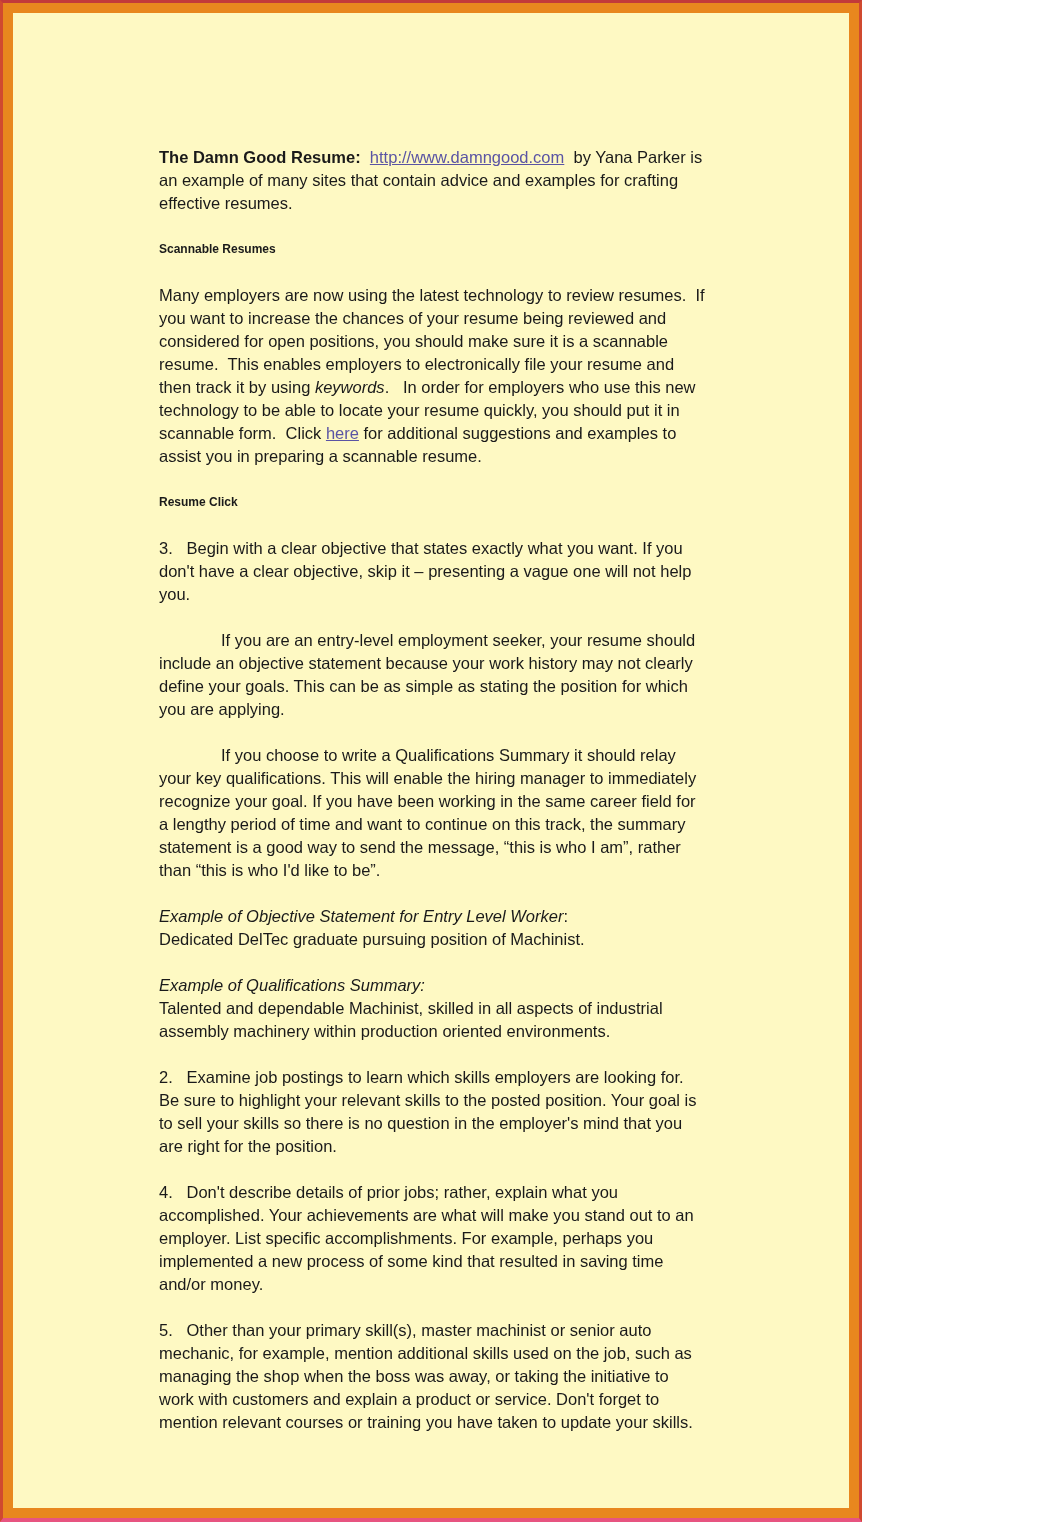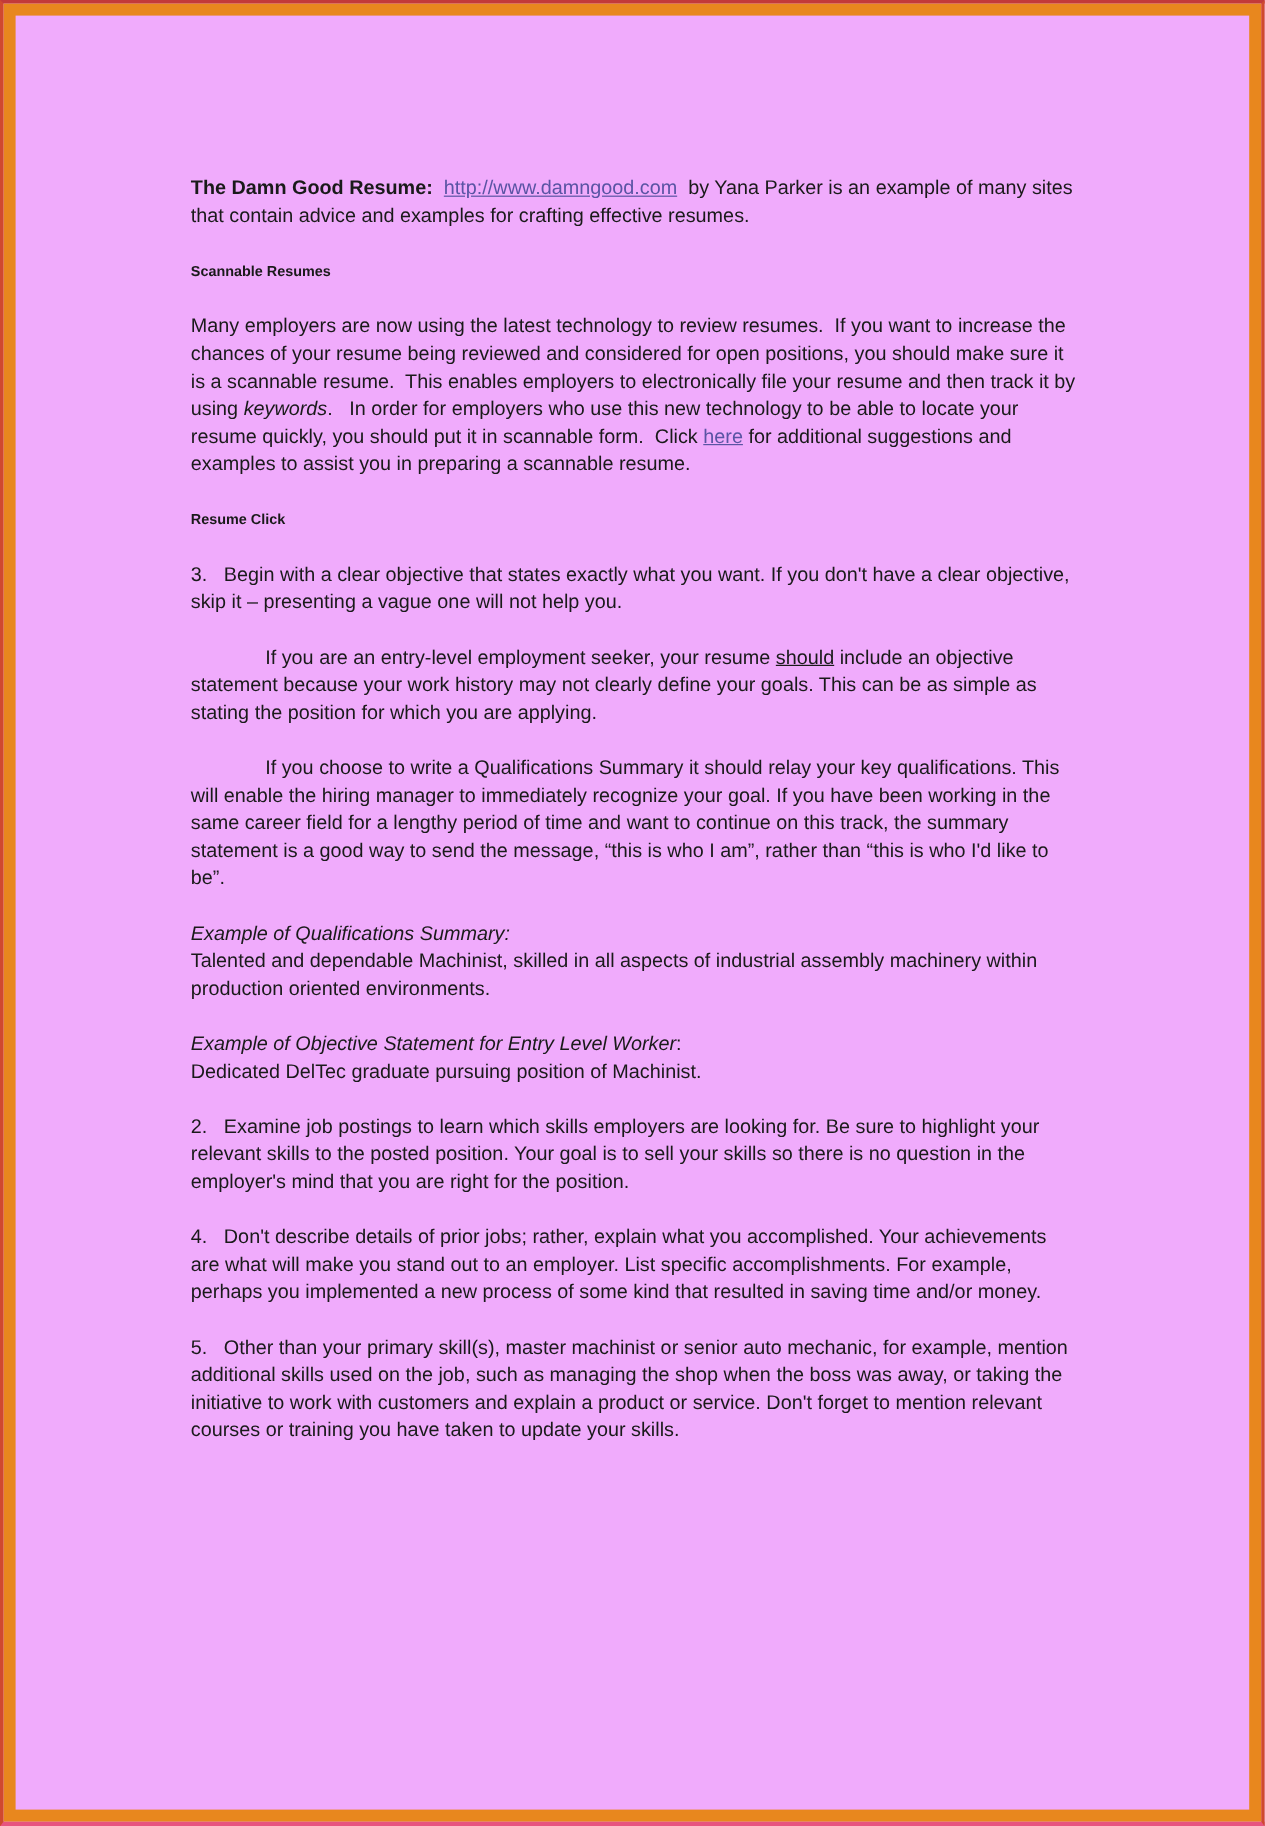--- a/index.html
+++ b/index.html
@@ -4,28 +4,28 @@
 <title>Resume Tips Document</title>
 <style>
   html, body {
     margin: 0;
     padding: 0;
     background: #ffffff;
     font-family: "Liberation Sans", sans-serif;
   }
   .page {
     position: relative;
-    width: 1054px;
+    width: 862px;
     height: 1522px;
     box-sizing: border-box;
     border-top: 3px solid #c23a3a;
     border-left: 3px solid #d0492f;
     border-right: 3px solid #d0492f;
     border-bottom: 4px solid #e75480;
-    background: #f0abfc;
+    background: #fef9c3;
   }
   .frame {
     position: absolute;
     inset: 0;
     box-sizing: border-box;
     border: 10px solid #e8871e;
     pointer-events: none;
   }
   .doc-body {
     position: relative;
@@ -44,39 +44,39 @@
   }
   .heading {
     font-weight: bold;
     font-size: 12px;
   }
   .indent-first {
     text-indent: 62px;
   }
   .bold { font-weight: bold; }
   .italic { font-style: italic; }
-  .underline { text-decoration: underline; }
+  .underline { }
   a.link {
     color: #5a54a4;
     text-decoration: underline;
     cursor: pointer;
   }
 </style>
 </head>
 <body>
 
 <div class="page">
   <div class="frame"></div>
   <div class="doc-body">
       <p class="block"><span class="bold">The Damn Good Resume:  </span><a class="link" href="#">http://www.damngood.com</a><span>  by Yana Parker is an example of many sites that contain advice and examples for crafting effective resumes.</span></p>
       <h2 class="block heading"><span class="bold">Scannable Resumes</span></h2>
       <p class="block"><span>Many employers are now using the latest technology to review resumes.  If you want to increase the chances of your resume being reviewed and considered for open positions, you should make sure it is a scannable resume.  This enables employers to electronically file your resume and then track it by using </span><span class="italic">keywords</span><span>.   In order for employers who use this new technology to be able to locate your resume quickly, you should put it in scannable form.  Click </span><a class="link" href="#">here</a><span> for additional suggestions and examples to assist you in preparing a scannable resume.</span></p>
       <h2 class="block heading"><span class="bold">Resume Click</span></h2>
       <p class="block"><span>3.   Begin with a clear objective that states exactly what you want. If you don't have a clear objective, skip it – presenting a vague one will not help you.</span></p>
       <p class="block indent-first"><span>If you are an entry-level employment seeker, your resume </span><span class="underline">should</span><span> include an objective statement because your work history may not clearly define your goals. This can be as simple as stating the position for which you are applying.</span></p>
       <p class="block indent-first"><span>If you choose to write a Qualifications Summary it should relay your key qualifications. This will enable the hiring manager to immediately recognize your goal. If you have been working in the same career field for a lengthy period of time and want to continue on this track, the summary statement is a good way to send the message, “this is who I am”, rather than “this is who I'd like to be”.</span></p>
+      <p class="block"><span class="italic">Example of Objective Statement for Entry Level Worker</span><span>:</span><br><span>Dedicated DelTec graduate pursuing position of Machinist.</span></p>
       <p class="block"><span class="italic">Example of Qualifications Summary:</span><br><span>Talented and dependable Machinist, skilled in all aspects of industrial assembly machinery within production oriented environments.</span></p>
-      <p class="block"><span class="italic">Example of Objective Statement for Entry Level Worker</span><span>:</span><br><span>Dedicated DelTec graduate pursuing position of Machinist.</span></p>
       <p class="block"><span>2.   Examine job postings to learn which skills employers are looking for. Be sure to highlight your relevant skills to the posted position. Your goal is to sell your skills so there is no question in the employer's mind that you are right for the position.</span></p>
       <p class="block"><span>4.   Don't describe details of prior jobs; rather, explain what you accomplished. Your achievements are what will make you stand out to an employer. List specific accomplishments. For example, perhaps you implemented a new process of some kind that resulted in saving time and/or money.</span></p>
       <p class="block"><span>5.   Other than your primary skill(s), master machinist or senior auto mechanic, for example, mention additional skills used on the job, such as managing the shop when the boss was away, or taking the initiative to work with customers and explain a product or service. Don't forget to mention relevant courses or training you have taken to update your skills.</span></p>
     </div>
 </div>
 
 </body></html>

